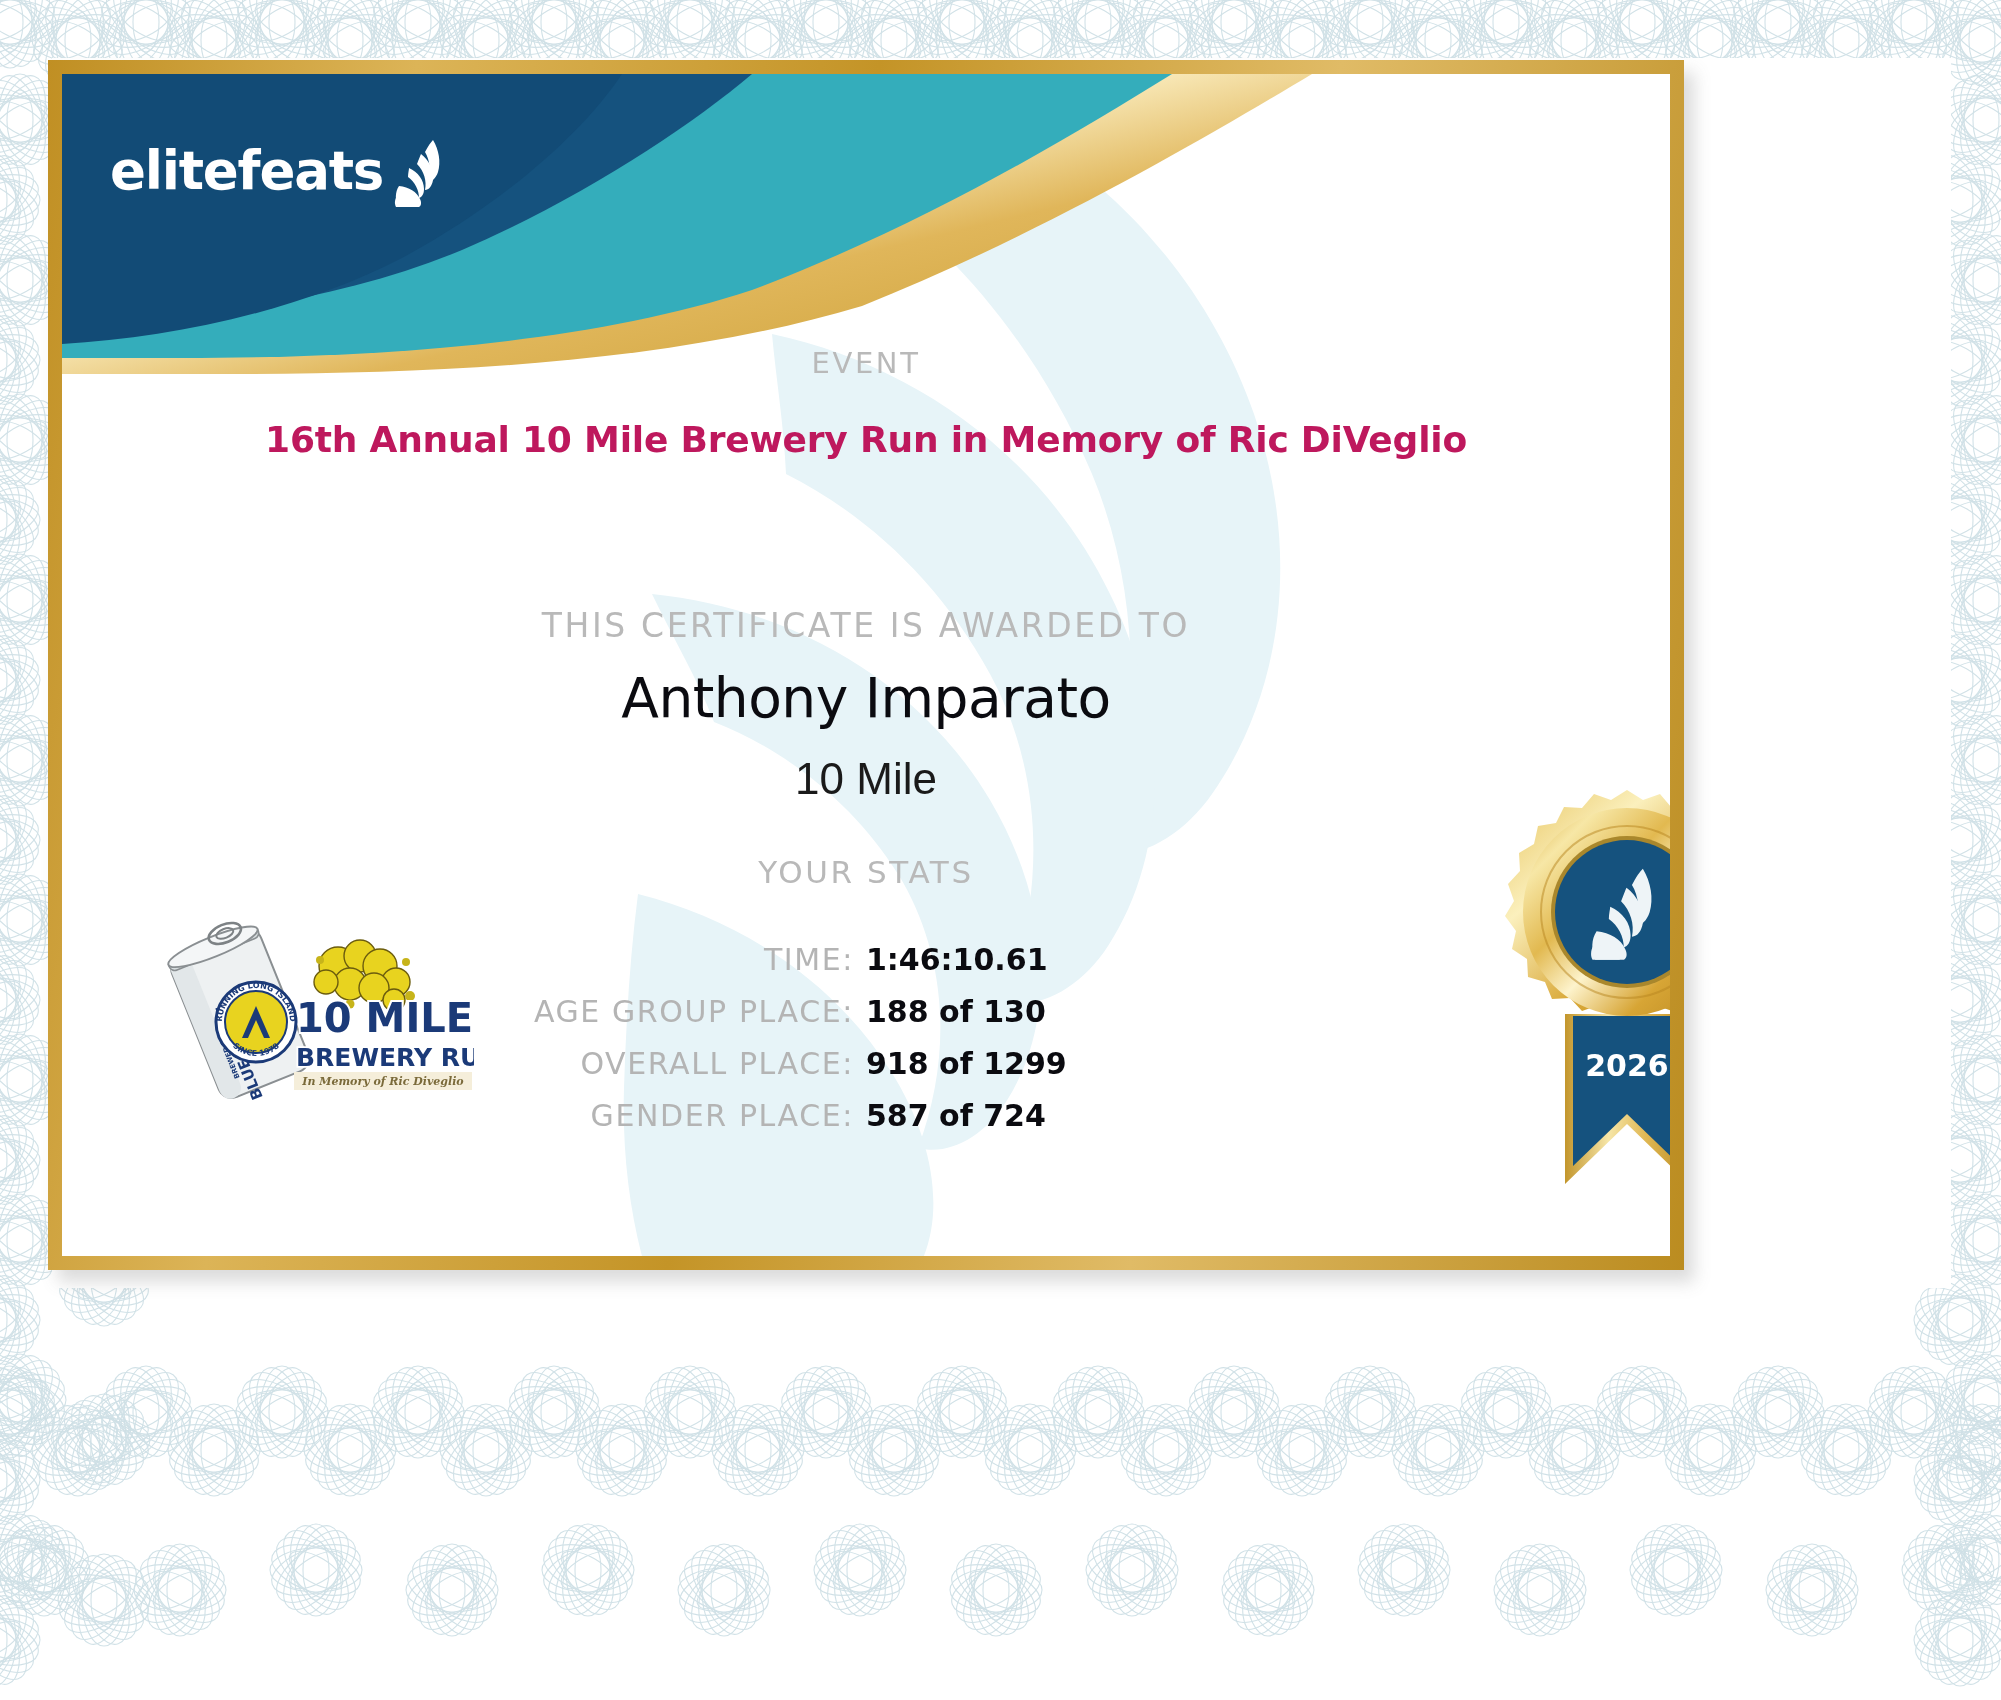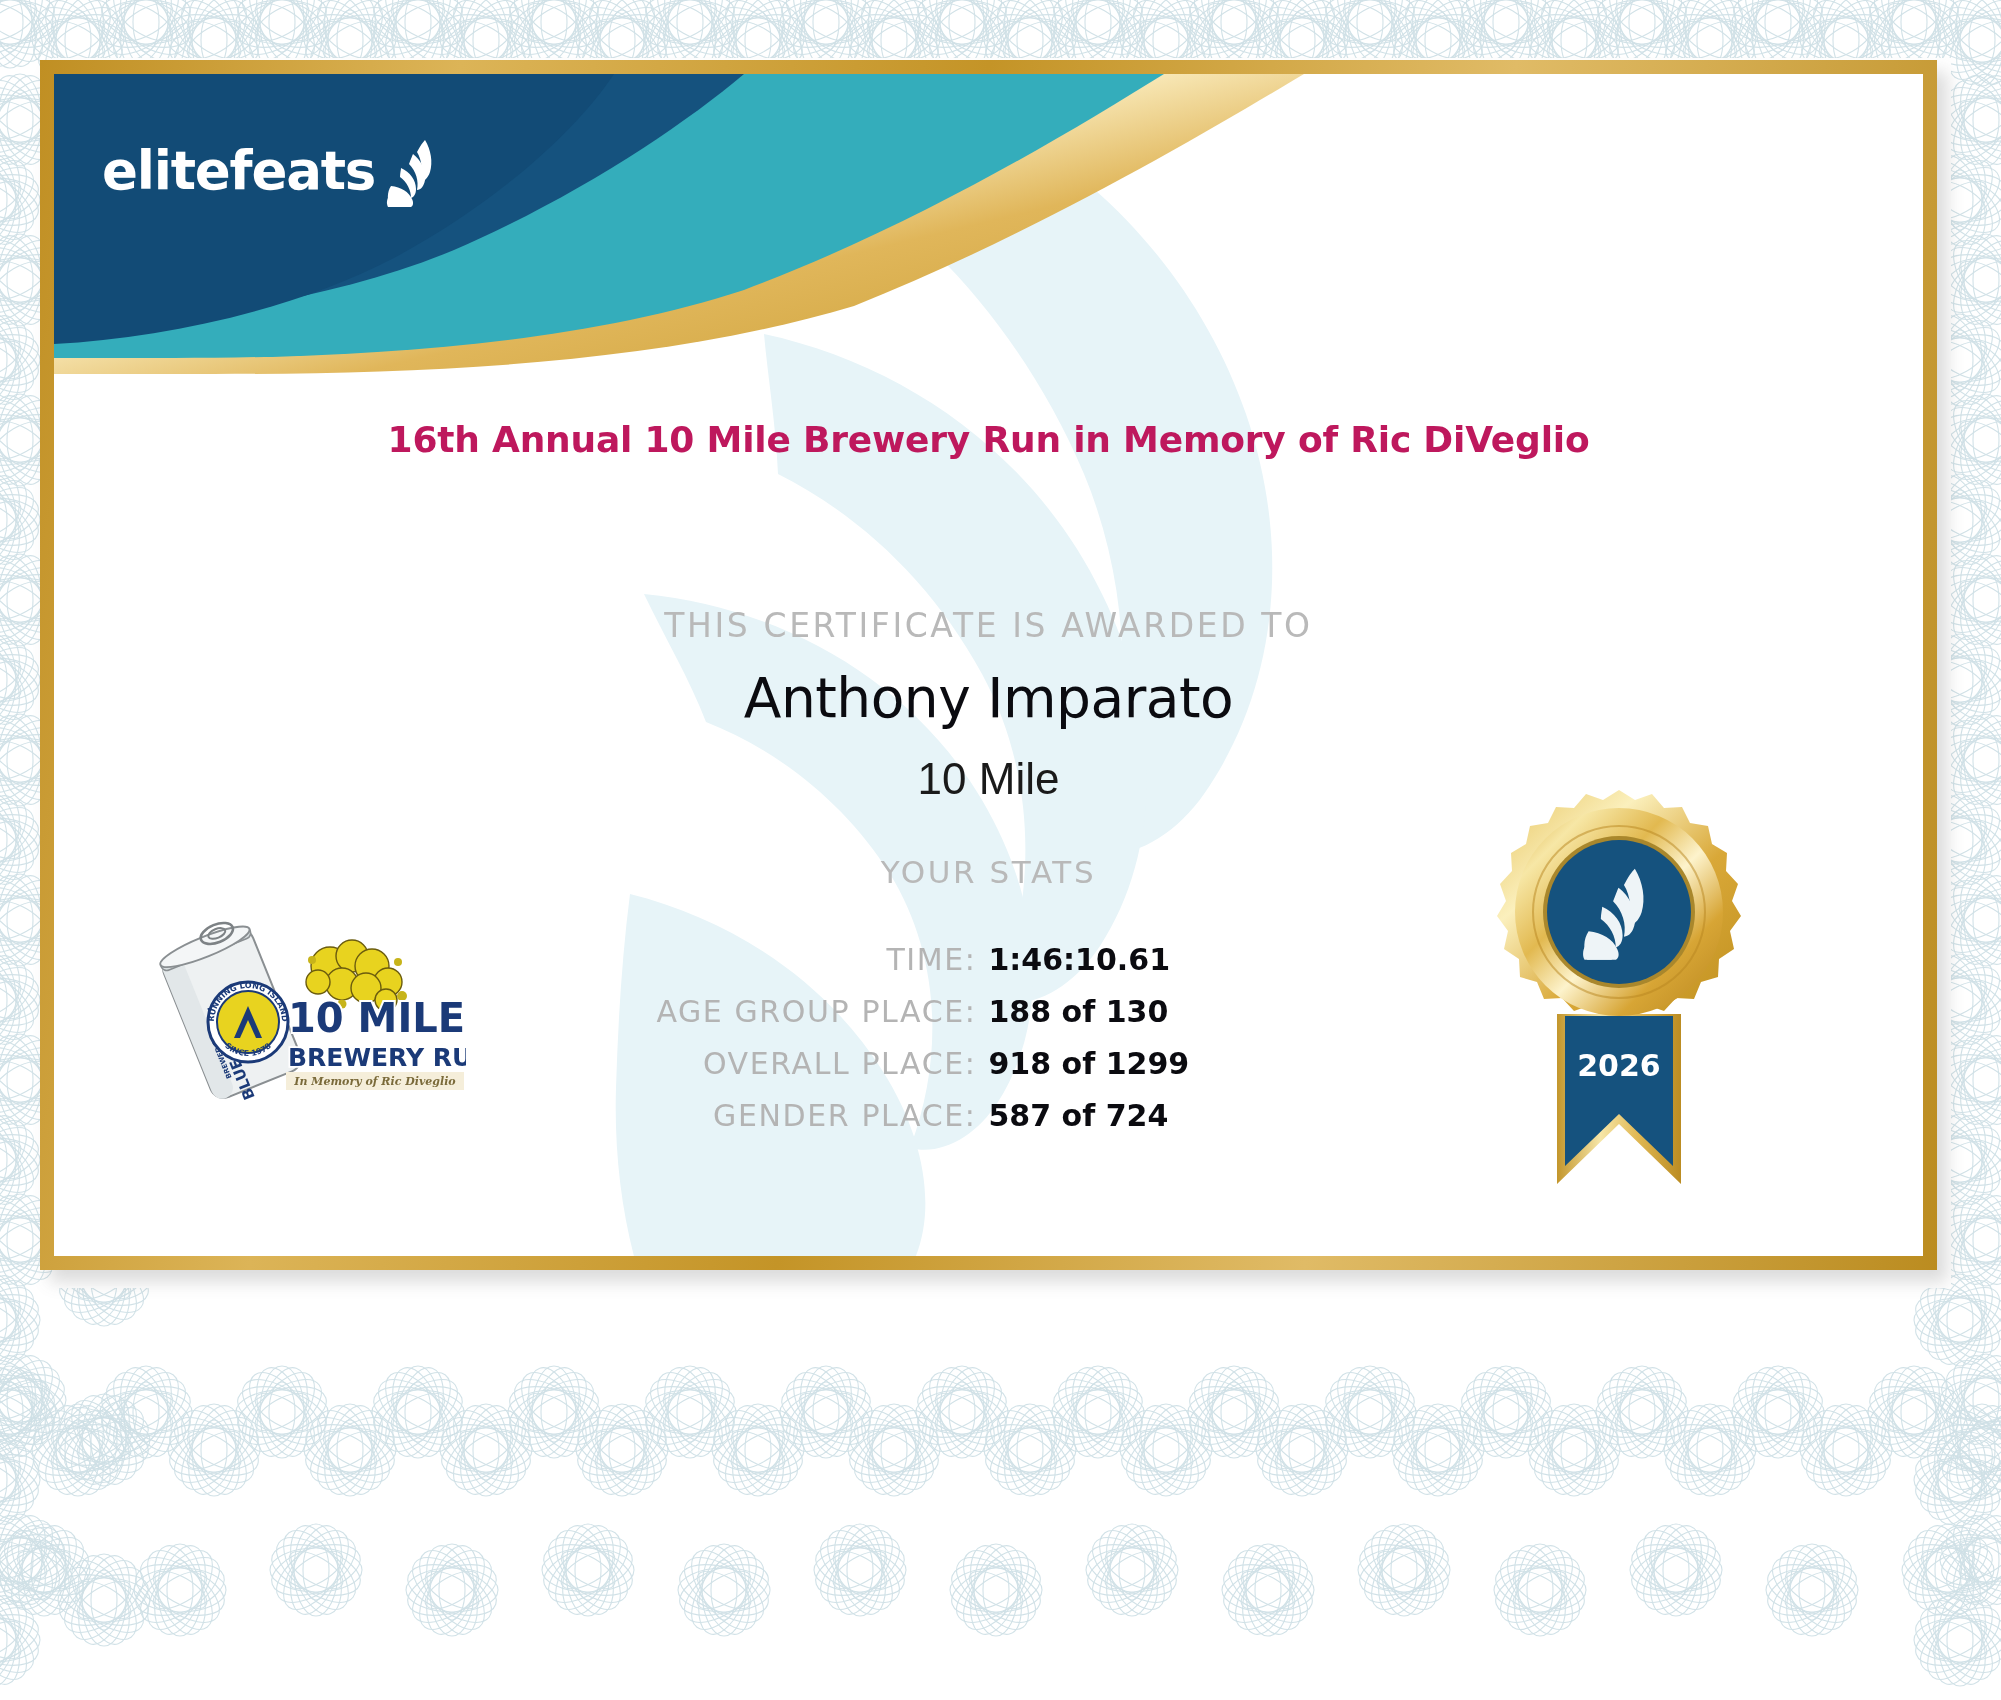--- a/index.html
+++ b/index.html
@@ -23,23 +23,23 @@
   .guilloche {
     position: absolute;
     inset: 0;
     z-index: 1;
     pointer-events: none;
   }
 
   
   .gold-frame {
     position: absolute;
-    left: 40px;
+    left: 48px;
     top: 60px;
-    width: 1897px;
+    width: 1636px;
     height: 1210px;
     background: #c99a2e;
     background-image: linear-gradient(100deg, #c08f23 0%, #dcb457 20%, #c49427 45%, #e0bb66 70%, #bb8c20 100%);
     padding: 14px;
     z-index: 3;
     box-shadow: 10px 12px 16px rgba(90, 90, 90, 0.22);
   }
 
   .cert-inner {
     position: relative;
@@ -452,20 +452,21 @@
             <path d="M32 16 C40 22 45 32 44 42 C43 48 40 52 36 52 C38 43 35 33 28 26 C30 21 31 18 32 16 Z"></path>
             <path d="M20 30 C29 34 35 42 35 51 C35 56 33 59 30 60 C30 52 26 44 19 39 C19 35 20 32 20 30 Z"></path>
             <path d="M10 48 C20 49 28 54 31 61 C33 65 32 68 30 69 L9 69 C6 62 6 54 10 48 Z"></path>
             <path d="M8 58 C16 58 23 60 27 64 L27 69 L7 69 C5 65 6 61 8 58 Z"></path>
           </g>
         </svg>
       </div>
 
       <div class="content">
 
+        <div class="event-label label-cap">EVENT</div>
         <div class="event-title">16th Annual 10 Mile Brewery Run in Memory of Ric DiVeglio</div>
 
         <div class="awarded-label label-cap">THIS CERTIFICATE IS AWARDED TO</div>
         <div class="recipient-name">Anthony Imparato</div>
         <div class="recipient-sub">10 Mile</div>
 
         <div class="stats-label label-cap">YOUR STATS</div>
 
         <div class="stats-table">
           <div class="stat-row">

